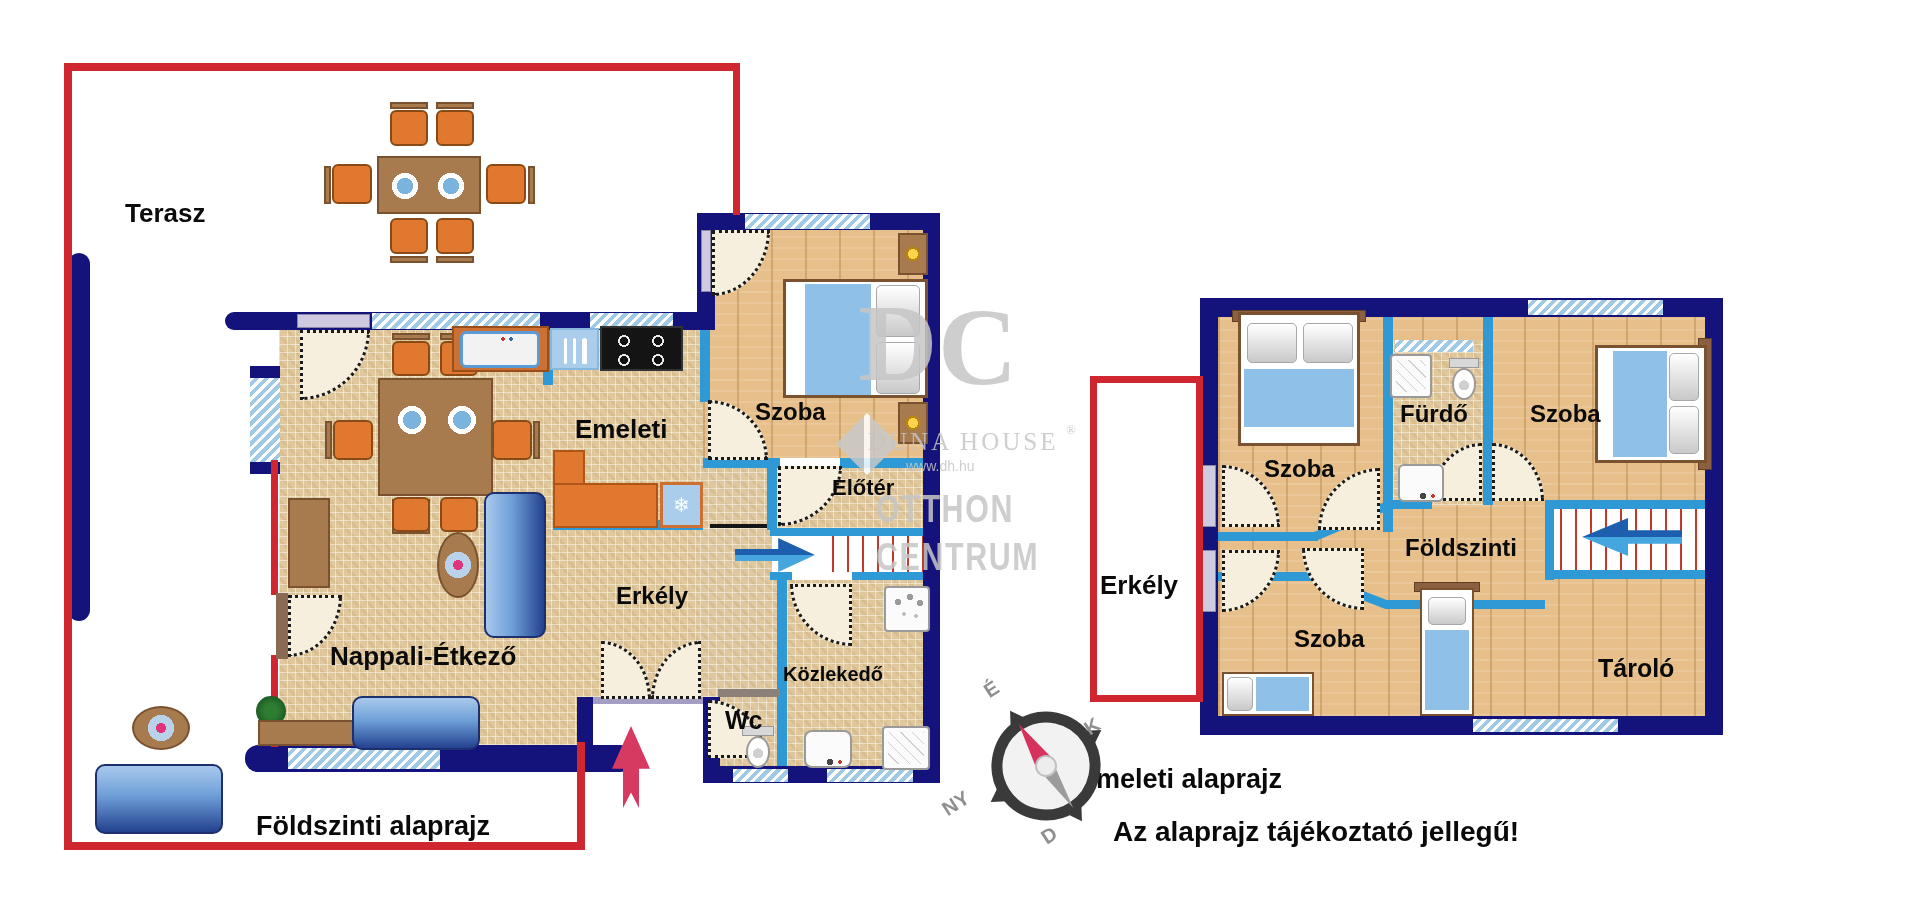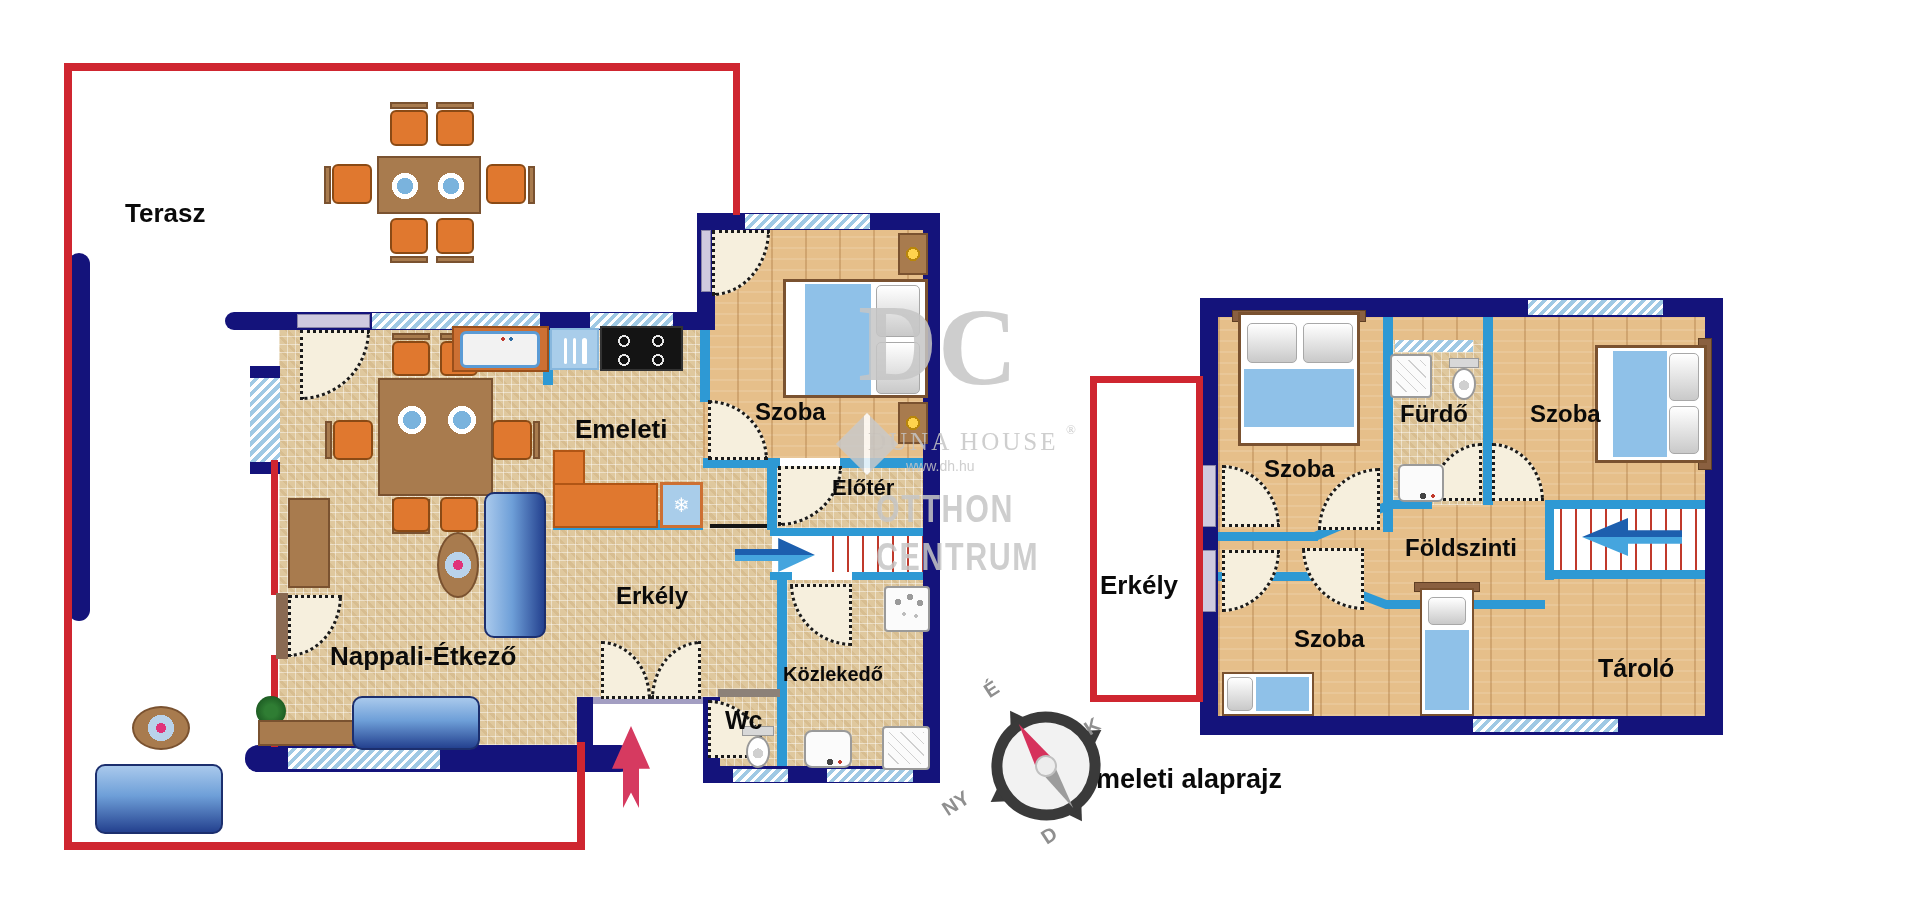--- a/index.html
+++ b/index.html
@@ -169,20 +169,21 @@
   <div class="a" style="left:612px;top:726px;width:38px;height:82px;background:#d63a60;clip-path:polygon(50% 0,100% 52%,71% 52%,71% 100%,50% 81%,29% 100%,29% 52%,0 52%)"></div>
 
   <div class="lbl" style="left:125px;top:198px;font-size:26px">Terasz</div>
   <div class="lbl" style="left:575px;top:414px;font-size:26px">Emeleti</div>
   <div class="lbl" style="left:755px;top:398px;font-size:24px">Szoba</div>
   <div class="lbl" style="left:832px;top:475px;font-size:22px">Előtér</div>
   <div class="lbl" style="left:616px;top:582px;font-size:24px">Erkély</div>
   <div class="lbl" style="left:330px;top:641px;font-size:26px">Nappali-Étkező</div>
   <div class="lbl" style="left:783px;top:663px;font-size:20px">Közlekedő</div>
   <div class="lbl" style="left:725px;top:706px;font-size:25px">Wc</div>
+  <div class="lbl" style="left:256px;top:811px;font-size:27px">Földszinti alaprajz</div>
 
   <div class="a wood" style="left:1218px;top:317px;width:487px;height:399px"></div>
   <div class="a tile" style="left:1393px;top:340px;width:90px;height:165px"></div>
   <div class="a win" style="left:1395px;top:340px;width:78px;height:12px"></div>
   <div class="a" style="left:1554px;top:509px;width:151px;height:61px;background:#fff"></div>
   <div class="a" style="left:1560px;top:509px;width:140px;height:61px;background:repeating-linear-gradient(90deg,#c0392b 0 2px,transparent 2px 15px)"></div>
 
   <div class="a teal" style="left:1383px;top:317px;width:10px;height:215px"></div>
   <div class="a teal" style="left:1483px;top:317px;width:10px;height:188px"></div>
   <div class="a teal" style="left:1385px;top:500px;width:47px;height:9px"></div>
@@ -244,20 +245,21 @@
   <div class="a" style="left:1582px;top:518px;width:100px;height:38px;background:linear-gradient(180deg,#1d5fae 0 50%,#45a5de 50% 100%);clip-path:polygon(0 50%,46% 0,46% 32%,100% 32%,100% 68%,46% 68%,46% 100%)"></div>
 
   <div class="lbl" style="left:1100px;top:570px;font-size:26px">Erkély</div>
   <div class="lbl" style="left:1264px;top:455px;font-size:24px">Szoba</div>
   <div class="lbl" style="left:1400px;top:400px;font-size:24px">Fürdő</div>
   <div class="lbl" style="left:1530px;top:400px;font-size:24px">Szoba</div>
   <div class="lbl" style="left:1405px;top:534px;font-size:24px">Földszinti</div>
   <div class="lbl" style="left:1294px;top:625px;font-size:24px">Szoba</div>
   <div class="lbl" style="left:1598px;top:654px;font-size:25px">Tároló</div>
   <div class="lbl" style="left:1078px;top:764px;font-size:27px">Emeleti alaprajz</div>
+  <div class="lbl" style="left:1113px;top:816px;font-size:28px">Az alaprajz tájékoztató jellegű!</div>
 
   <svg class="a" style="left:980px;top:700px;width:132px;height:132px" viewBox="0 0 132 132">
     <g transform="rotate(-33 66 66)">
       <polygon points="66,0 78,20 54,20" fill="#3a3a3a"></polygon>
       <polygon points="66,132 78,112 54,112" fill="#3a3a3a"></polygon>
       <polygon points="0,66 20,54 20,78" fill="#3a3a3a"></polygon>
       <polygon points="132,66 112,54 112,78" fill="#3a3a3a"></polygon>
       <circle cx="66" cy="66" r="49" fill="#f2f2f2" stroke="#3a3a3a" stroke-width="11"></circle>
       <polygon points="66,16 76,66 56,66" fill="#d6325c"></polygon>
       <polygon points="66,116 74,66 58,66" fill="#9c9c9c"></polygon>

